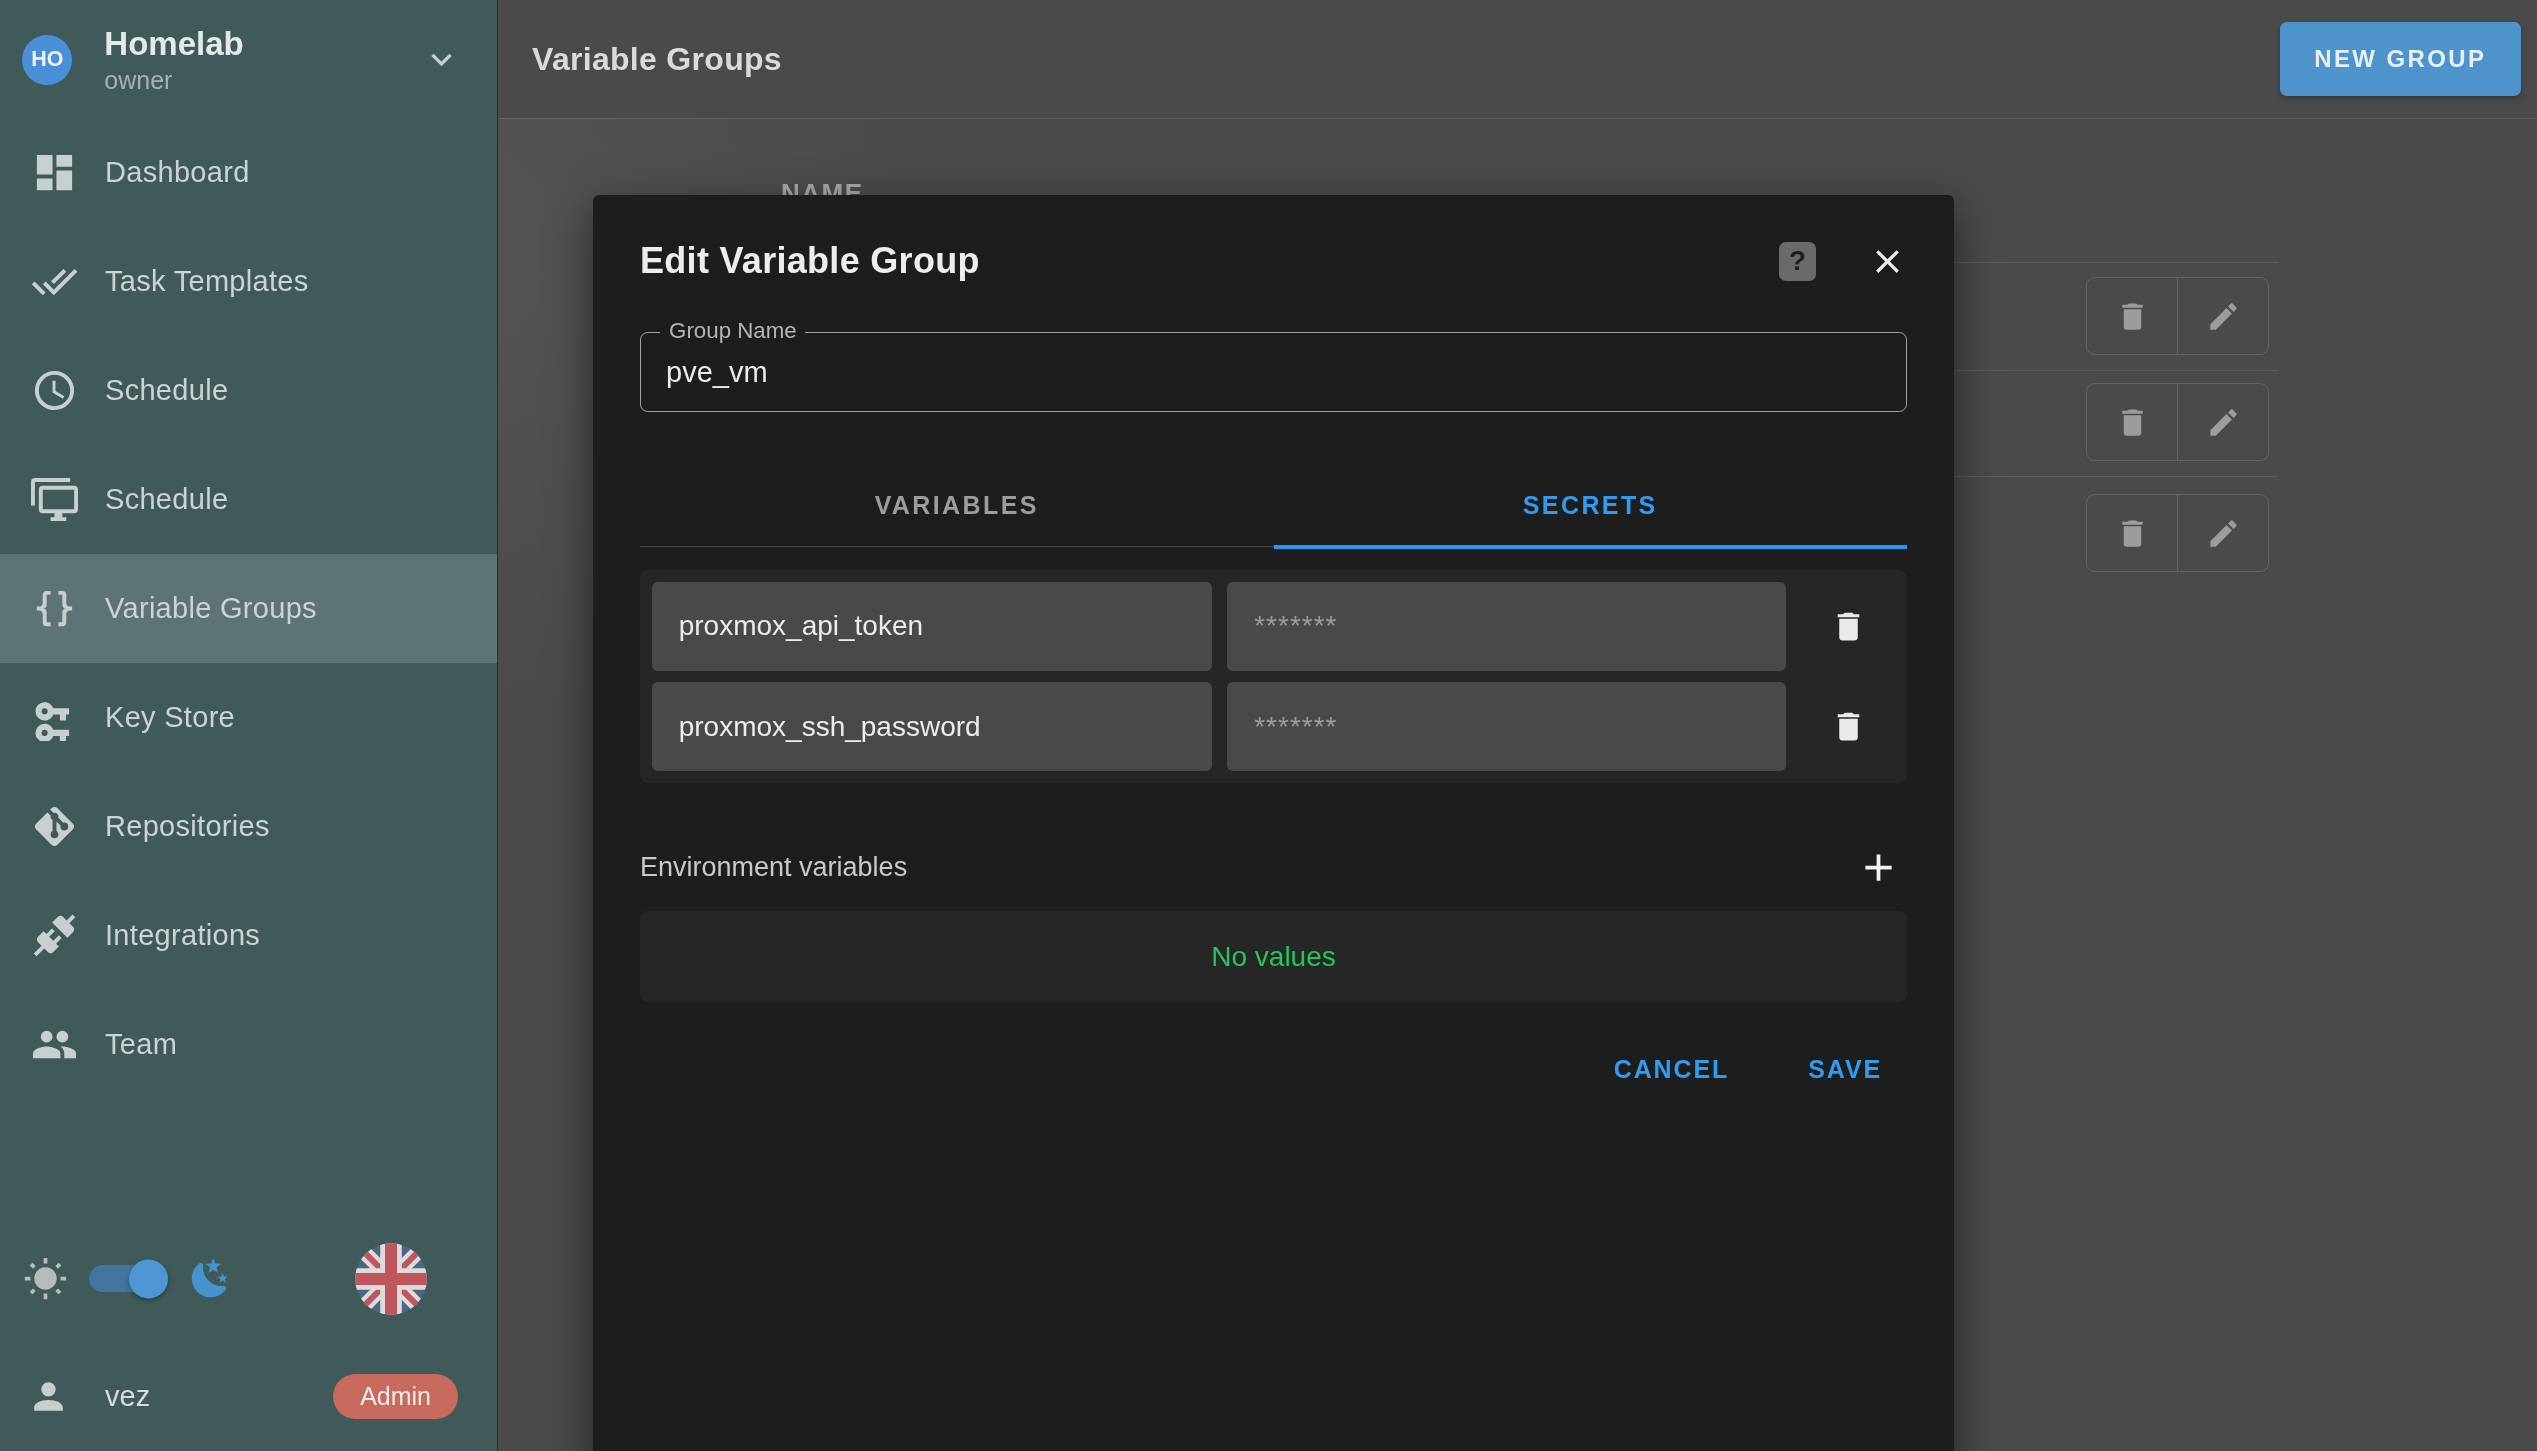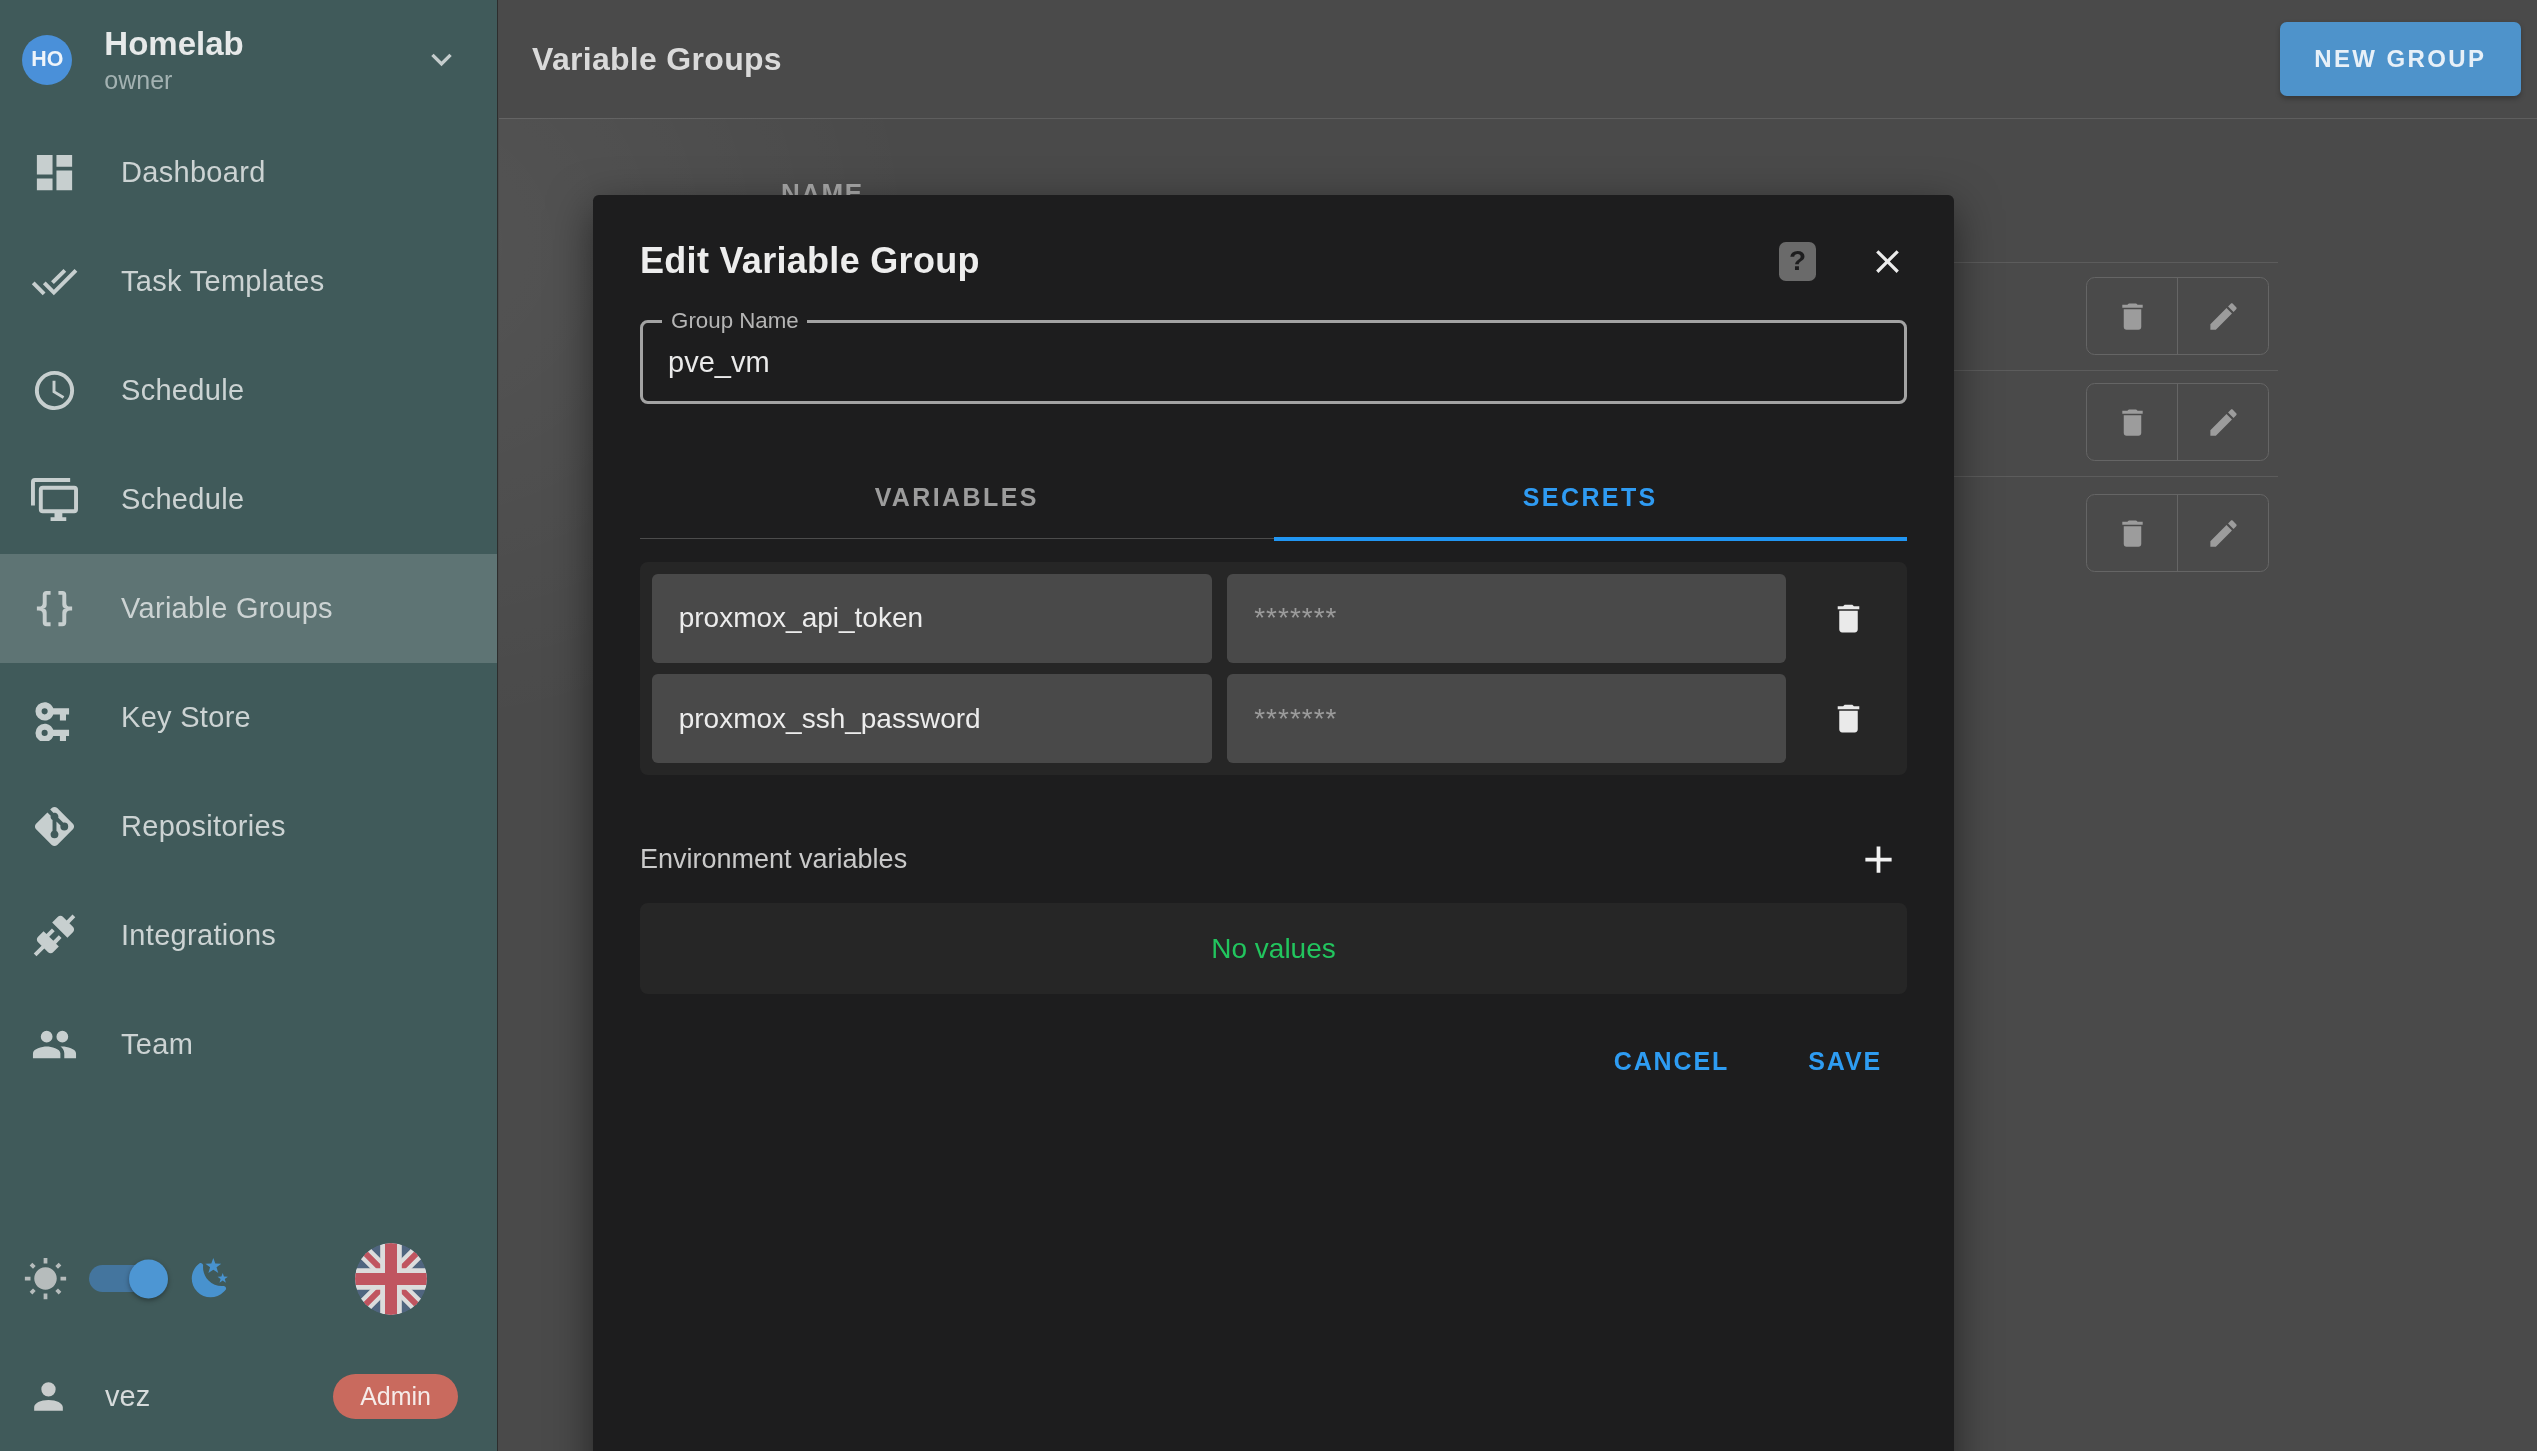--- a/index.html
+++ b/index.html
@@ -15,21 +15,21 @@
                   padding:0 35px 0 22.3px;box-sizing:border-box;}
   .avatar{width:50px;height:50px;border-radius:50%;background:#4a90d9;color:#eef4fa;
           font-weight:bold;font-size:21.4px;display:flex;align-items:center;justify-content:center;flex:none;}
   .project-meta{margin-left:32px;min-width:0;}
   .project-name{font-size:33px;font-weight:bold;color:#e6e9e9;line-height:1.15;}
   .project-role{font-size:25px;color:#a3b2b2;margin-top:2.9px;}
   .chevron{margin-left:auto;width:41px;height:41px;color:#c5cdcd;cursor:pointer;}
   .chevron svg{width:41px;height:41px;fill:currentColor;}
 
   .menu{position:absolute;top:118px;left:0;right:0;}
-  .menu-item{height:109px;display:flex;align-items:center;padding-left:31px;cursor:pointer;gap:16px;}
+  .menu-item{height:109px;display:flex;align-items:center;padding-left:31px;cursor:pointer;}
   .menu-item.selected{background:#5e7474;}
   .mi-icon{width:47px;height:47px;color:#c7cfcf;flex:none;}
   .mi-icon svg{width:47px;height:47px;fill:currentColor;}
   .mi-label{margin-left:27px;font-size:29px;color:#ccd3d3;letter-spacing:0.3px;white-space:nowrap;}
 
   .sidebar-bottom{position:absolute;bottom:0;left:0;right:8px;}
   .theme-row{display:flex;align-items:center;height:74px;margin-bottom:43px;padding:0 62px 0 23px;}
   .sun-icon{width:45px;height:45px;color:#b6bcbc;}
   .sun-icon svg,.moon-icon svg{width:45px;height:45px;fill:currentColor;}
   .switch{margin-left:21.4px;position:relative;width:76px;height:27px;cursor:pointer;}
@@ -75,21 +75,21 @@
          box-sizing:border-box;z-index:5;}
   .modal-header{display:flex;align-items:center;padding-top:39px;height:54px;}
   .modal-title{font-size:36px;font-weight:bold;color:#ededed;letter-spacing:0.3px;}
   .help-btn{margin-left:auto;width:37px;height:39px;background:#6a6a6a;border-radius:6.8px;border:none;
             color:#1d1d1e;font-size:28px;font-weight:bold;display:flex;align-items:center;
             justify-content:center;font-family:inherit;cursor:pointer;padding:0;}
   .close-btn{margin-left:52px;width:39px;height:39px;background:none;border:none;color:#ececec;
              padding:0;cursor:pointer;}
   .close-btn svg{width:39px;height:39px;fill:currentColor;}
 
-  .group-field{position:relative;margin-top:32px;height:78px;border:3px solid #a3a3a3;border-radius:7.8px;}
+  .group-field{position:relative;margin-top:44px;height:78px;border:1px solid #a3a3a3;border-radius:7.8px;}
   .group-field-label{position:absolute;top:-14.6px;left:19.4px;background:#1d1d1e;padding:0 8.7px;
                      font-size:22.3px;color:#b5b5b5;}
   .group-field input{width:100%;height:100%;background:transparent;border:none;outline:none;
                      color:#eaeaea;font-size:29px;padding:0 25px;box-sizing:border-box;font-family:inherit;}
 
   .tabs{position:relative;margin-top:52px;height:82px;border-bottom:1.9px solid #4c4c4c;display:flex;}
   .tab{flex:1;display:flex;align-items:center;justify-content:center;font-size:25px;font-weight:bold;
        letter-spacing:2.4px;color:#9c9c9c;cursor:pointer;background:none;border:none;font-family:inherit;}
   .tab.active{color:#2f9bf2;}
   .tab-indicator{position:absolute;bottom:-2.9px;right:0;width:50%;height:3.9px;background:#2196f3;}

